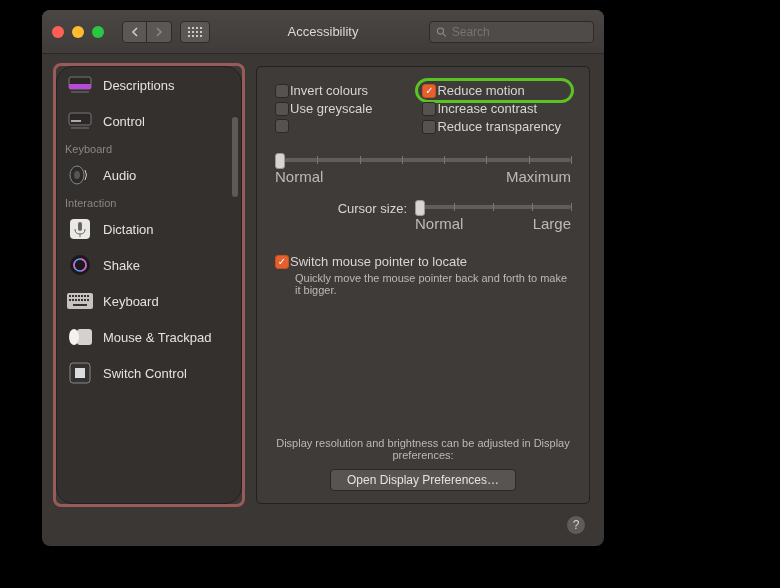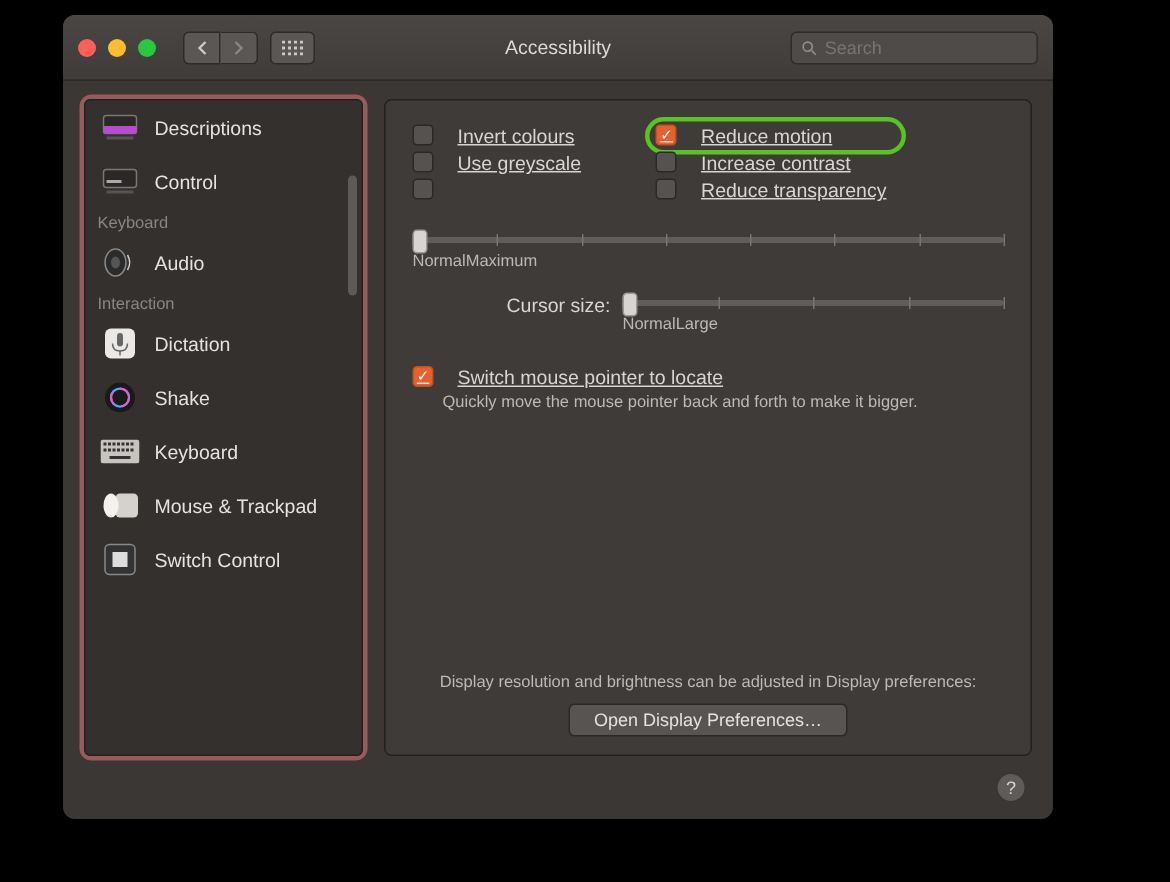--- a/index.html
+++ b/index.html
@@ -1,17 +1,17 @@
 <!DOCTYPE html>
 <html><head>
 <meta charset="utf-8">
 <style>
 * { margin: 0; padding: 0; box-sizing: border-box; font-family: -apple-system, "Helvetica Neue", Arial, sans-serif; }
 body { background: #000; width: 780px; height: 588px; position: relative; }
-.window { position: absolute; left: 42px; top: 10px; width: 660px; height: 536px; background: #3b3735; border-radius: 8px; box-shadow: 0 20px 60px rgba(0,0,0,.6); overflow: hidden; }
+.window { position: absolute; left: 42px; top: 10px; width: 562px; height: 536px; background: #3b3735; border-radius: 8px; box-shadow: 0 20px 60px rgba(0,0,0,.6); overflow: hidden; }
 
 
 .titlebar { height: 44px; background: linear-gradient(#4a4644,#403c3a); border-bottom: 1px solid #2a2726; display: flex; align-items: center; padding: 0 10px; position: relative; }
 .traffic { display: flex; gap: 8px; margin-right: 18px; }
 .dot { width: 12px; height: 12px; border-radius: 50%; }
 .dot.red { background: #ff5f57; }
 .dot.yellow { background: #febc2e; }
 .dot.green { background: #28c840; }
 .navbtns { display: flex; gap: 0; margin-right: 8px; }
 .navbtn { width: 25px; height: 22px; background: #5b5755; border: 1px solid #2e2b2a; display:flex; align-items:center; justify-content:center; font-size:13px; color:#b8b4b2;}
@@ -20,46 +20,46 @@
 .gridbtn { width: 30px; height: 22px; background: #5b5755; border: 1px solid #2e2b2a; border-radius: 4px; display:flex; align-items:center; justify-content:center; }
 .title { position:absolute; left:50%; transform:translateX(-50%); color:#ddd9d6; font-size:13px; }
 .search { margin-left:auto; width: 165px; height: 22px; background: #4f4b49; border:1px solid #2e2b2a; border-radius: 4px; display:flex; align-items:center; padding:0 6px; gap:5px;}
 .search svg { opacity:.6; }
 .search input { background:transparent; border:none; outline:none; color:#ccc; font-size:12px; width:100%; }
 
 .body { display:flex; height: calc(100% - 44px - 42px); padding: 12px 14px 0 14px; gap: 14px; }
 
 
 .sidebar-wrap { position:relative; }
-.sidebar { width: 186px; height: 100%; background: #34302e; border: 1px solid #232120; border-radius: 4px; overflow: hidden; position: relative; }
+.sidebar { width: 186px; height: 100%; background: #34302e; border: 1px solid #232120; border-radius: 17px; overflow: hidden; position: relative; }
 .sidebar-items { overflow-y:auto; height:100%; }
 .sb-section { color: #8a8683; font-size: 11px; padding: 4px 8px 2px; }
 .sb-item { display:flex; align-items:center; gap:10px; padding: 7px 10px; color:#e6e2df; font-size: 13px; cursor: pointer; }
 .sb-item .ico { width: 26px; height: 22px; display:flex; align-items:center; justify-content:center; }
 .sb-scrollbar { position:absolute; right:3px; top:10px; width:6px; height:278px; }
 .sb-thumb { position:absolute; top:0; width:100%; height: 80px; background:#5e5a58; border-radius:3px; }
 .sb-highlight { position:absolute; left:-3px; top:-3px; width: 192px; height: calc(100% + 6px); border: 3px solid rgba(230,120,120,.55); border-radius: 8px; pointer-events:none; }
 
 
 .panel { flex:1; background: #3f3b39; border: 1px solid #232120; border-radius: 5px; padding: 16px 18px 12px; display:flex; flex-direction:column; color:#d9d5d2; font-size:13px; }
 .checks { display:flex; gap: 50px; margin-bottom: 18px; }
 .chkcol { display:flex; flex-direction:column; gap:3px; }
-.chk { display:flex; align-items:flex-start; gap:16px; white-space:nowrap;text-decoration:underline; }
+.chk { display:flex; align-items:center; gap:1px; white-space:nowrap; }
 .chkbox { width:14px; height:14px; border-radius:3px; background:#565250; border:1px solid #2b2827; display:flex; align-items:center; justify-content:center; font-size:10px; }
 .chkbox.on { background:#e4602d; border-color:#c94f20; color:#fff; }
 .reduce-highlight { border:3px solid #58c322; border-radius: 14px; padding: 2px 10px 2px 4px; margin:-5px -13px -5px -7px; }
 
 .slider-row { display:flex; align-items:flex-start; margin-bottom: 14px; }
 .slider-label { width: 140px; text-align:right; padding-right: 8px; font-size:13px; padding-top:2px;}
 .slider-body { flex:1; }
 .track { height: 4px; background: #615d5b; border-radius:2px; position:relative; margin-top:6px; }
 .ticks { position:absolute; width:100%; height:8px; top:-2px; }
 .tick { position:absolute; width:1px; height:8px; background:#777; }
 .thumb { position:absolute; top:-5px; width:10px; height:16px; background:#d8d4d1; border-radius:3px; border:1px solid #999; }
-.slider-legend { display:flex; justify-content:flex-start; font-size:11px; color:#bdb9b6; margin-top:6px; }
+.slider-legend { display:flex; justify-content:space-between; font-size:15px; color:#bdb9b6; margin-top:6px; }
 
 .shake { margin-top: 8px; }
 .shake-desc { font-size:11px; color:#bdb9b6; padding-left: 20px; margin-top:3px; }
 
 .footer-note { margin-top:auto; text-align:center; font-size:11px; color:#bdb9b6; }
 .openbtn { margin: 8px auto 0; display:block; padding: 3px 16px; background:#585452; border:1px solid #2b2827; border-radius:4px; color:#e6e2df; font-size:12px; }
 
 .bottombar { height: 42px; display:flex; align-items:center; padding: 0 18px; }
 .helpbtn { margin-left:auto; width:20px; height:20px; border-radius:50%; background:#5f5b59; color:#d8d4d1; display:flex; align-items:center; justify-content:center; font-size:12px; border:1px solid #3a3634; }
 </style>

